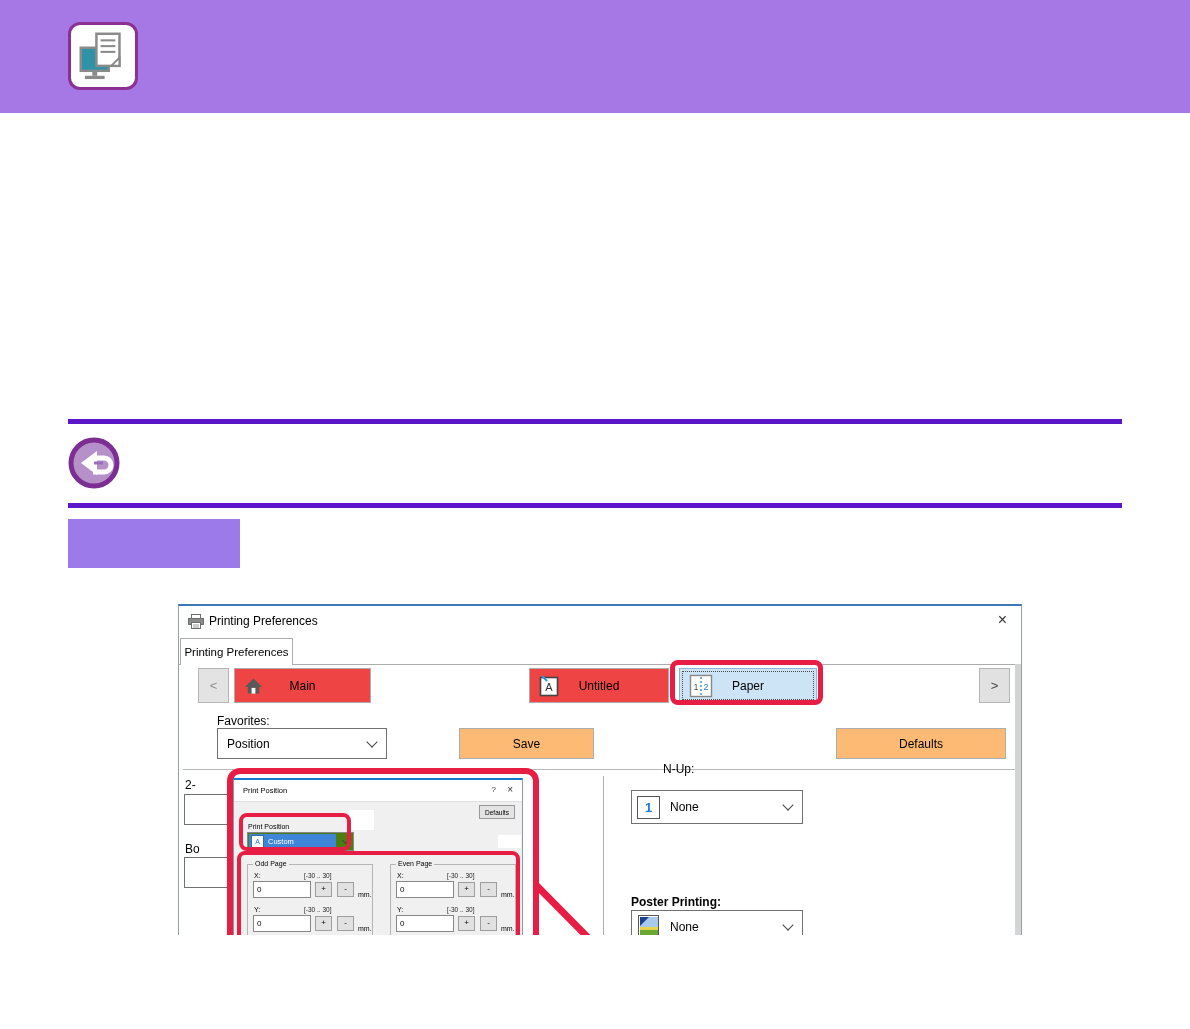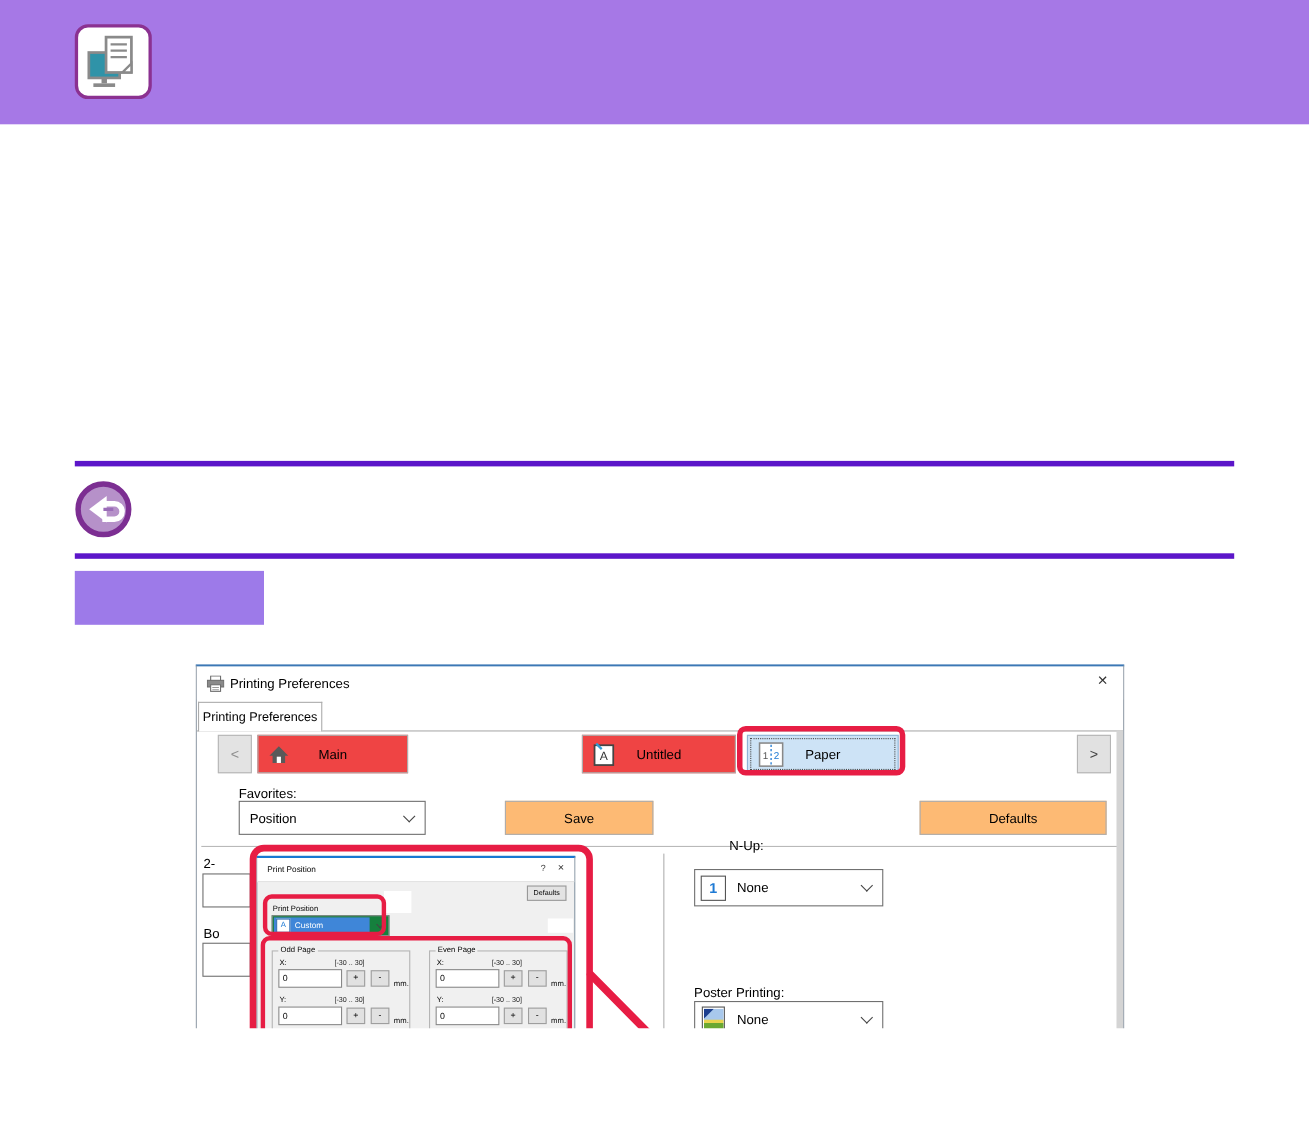--- a/index.html
+++ b/index.html
@@ -50,21 +50,21 @@
   
   .subwin { left:233px; top:778px; width:290px; height:230px; background:#f0f0f0;
             border:1px solid #8a9aa8; border-top:2px solid #1878d2; z-index:20; }
   .subtitle { position:absolute; left:0; top:0; width:100%; height:22px; background:#fff; border-bottom:1px solid #e0e0e0; }
   .subtitle .sttext { position:absolute; left:9px; top:6px; font-size:7.5px; }
   .subtitle .sthelp { position:absolute; right:26px; top:5px; font-size:8px; color:#333; cursor:pointer; }
   .subtitle .stclose { position:absolute; right:9px; top:4px; font-size:10px; color:#333; cursor:pointer; }
   .sbtn { position:absolute; background:#e3e3e3; border:1px solid #999; font-size:6.5px;
           display:flex; align-items:center; justify-content:center; cursor:pointer; }
   .slabel { position:absolute; font-size:7px; color:#000; }
-  .scombo { position:absolute; background:#15803d; border:1px solid #888; cursor:pointer; }
+  .scombo { position:absolute; background:#4d7c0f; border:1px solid #888; cursor:pointer; }
   .schev { position:absolute; right:5px; top:50%; width:5px; height:5px; margin-top:-4px;
            border-right:1.2px solid #444; border-bottom:1.2px solid #444; transform:rotate(45deg); }
   .fs { position:absolute; border:1px solid #b5b5b5; }
   .fs .legend { position:absolute; left:5px; top:-5px; background:#f0f0f0; padding:0 2px; font-size:7px; }
   .fs .rl { position:absolute; font-size:7px; }
   .fs .rng { position:absolute; font-size:6.5px; color:#222; }
   .fs input { position:absolute; width:58px; height:17px; border:1px solid #888; font-size:8px;
               padding-left:3px; font-family:"Liberation Sans",sans-serif; }
   .spin { position:absolute; width:17px; height:15px; background:#e1e1e1; border:1px solid #9e9e9e;
           font-size:8px; line-height:12px; text-align:center; cursor:pointer; }
@@ -192,21 +192,21 @@
 
     <span class="flabel" style="left:452px;top:156px;margin-left:32px;">N-Up:</span>
     <div class="combo" style="left:452px;top:184px;width:172px;height:34px;">
       <span class="icbox abs" style="left:5px;top:5px;width:23px;height:23px;font-size:13px;font-weight:bold;color:#1e7ad4;">
         <span>1</span>
       </span>
       <span class="ctext" style="left:38px;">None</span>
       <span class="chev"></span>
     </div>
 
-    <span class="flabel" style="left:452px;top:289px;">Poster Printing:</span>
+    <span class="flabel" style="left:452px;top:289px;font-weight:bold;">Poster Printing:</span>
     <div class="combo" style="left:452px;top:304px;width:172px;height:34px;">
       <span class="icbox abs" style="left:6px;top:4px;width:21px;height:26px;padding:0;overflow:hidden;">
         <svg width="18" height="23" viewBox="0 0 18 23">
           <rect x="0" y="0" width="18" height="12" fill="#a8c8ec"></rect>
           <polygon points="0,0 9,0 0,9" fill="#1c3f8f"></polygon>
           <rect x="0" y="10" width="18" height="3" fill="#e8d44d"></rect>
           <rect x="0" y="13" width="18" height="10" fill="#6aa832"></rect>
         </svg>
       </span>
       <span class="ctext" style="left:38px;">None</span>

